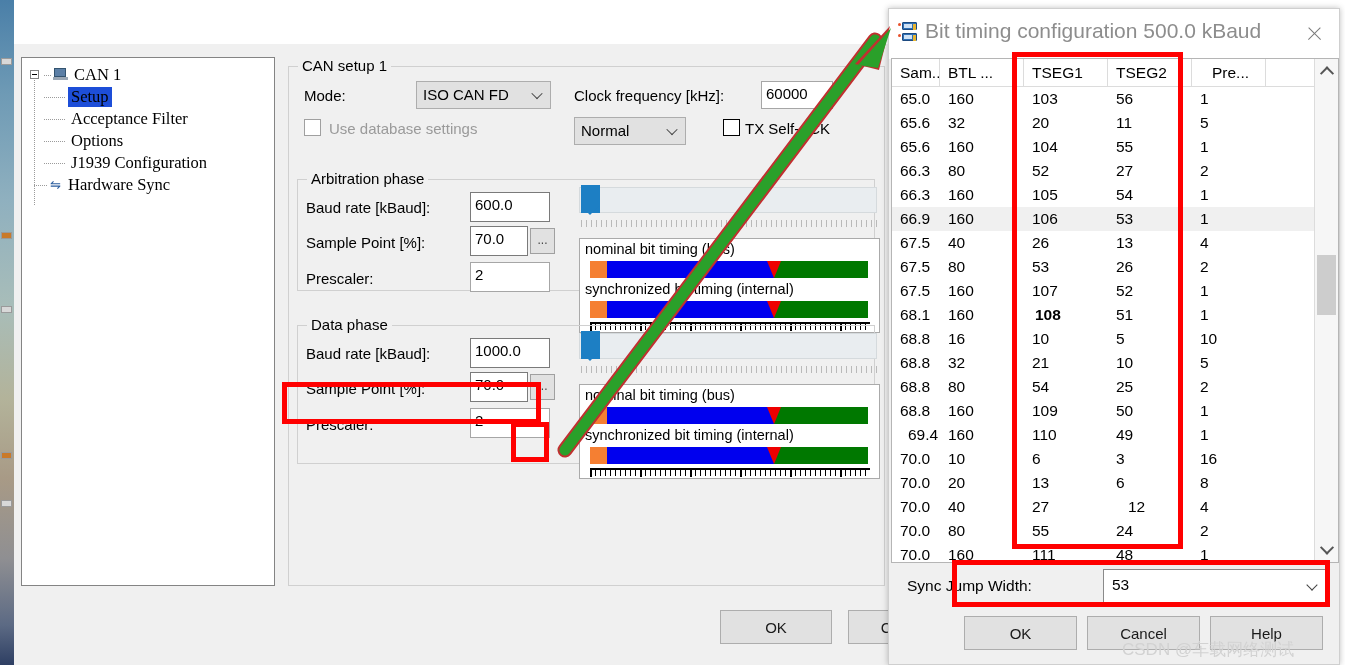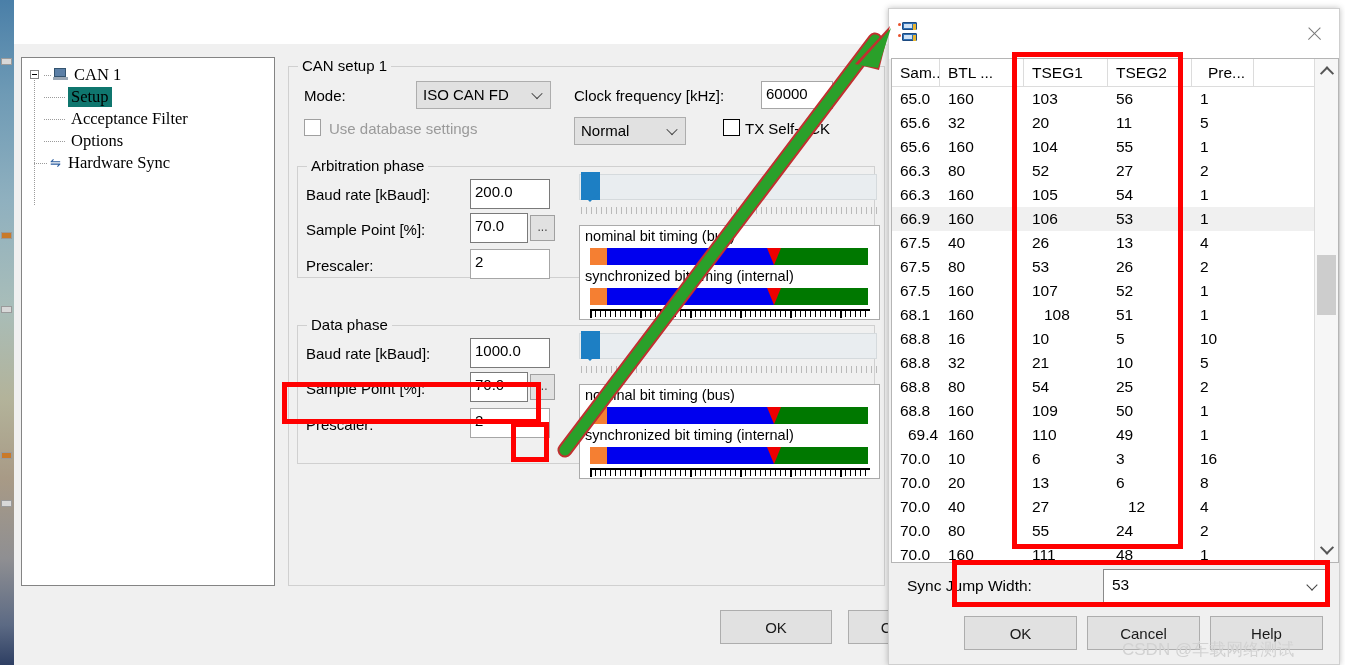--- a/index.html
+++ b/index.html
@@ -59,21 +59,21 @@
   #tree-panel {
     position:absolute; left:7px; top:13px; width:254px; height:529px;
     background:#ffffff; border:1px solid #848484;
   }
   .tree-row {
     position:relative; height:22px; padding-left:0;
     font-family:"Liberation Serif", serif;
     font-size:16.5px; color:#000; white-space:nowrap;
   }
   .tree-row .lbl { position:absolute; top:1px; }
-  .tree-row .lbl.sel { background:#0f766e; padding:0 3px; }
+  .tree-row .lbl.sel { background:#1d4ed8; padding:0 3px; }
   .expander {
     position:absolute; left:8px; top:6px; width:9px; height:9px;
     border:1px solid #808080; background:#fff;
   }
   .expander::before {
     content:""; position:absolute; left:1px; top:3px; width:5px; height:1px; background:#000;
   }
   .dotline-v {
     position:absolute; left:12px; width:1px;
     background-image:linear-gradient(to bottom,#9b9b9b 50%,transparent 50%);
@@ -94,21 +94,21 @@
   
   .groupbox {
     position:absolute; border:1px solid #d0d0d0;
   }
   .groupbox > .gb-title {
     position:absolute; top:-10px; left:9px; background:#f0f0f0;
     padding:0 4px; font-size:15px; color:#000; white-space:nowrap;
   }
 
   #can-setup-box { left:274px; top:22px; width:597px; height:520px; }
-  #arb-box { left:8px; top:99px; width:578px; height:112px; }
+  #arb-box { left:8px; top:112px; width:578px; height:112px; }
   #data-box { left:8px; top:258px; width:578px; height:139px; }
 
   .fld-label { position:absolute; font-size:15px; color:#000; white-space:nowrap; }
   .fld-label.disabled { color:#9a9a9a; }
 
   .textbox {
     position:absolute; background:#ffffff; border:1px solid #7a7a7a;
     font-size:15px; color:#000; padding:2px 4px; line-height:20px;
   }
   .textbox.grayborder { border:1px solid #a6a6a6; }
@@ -293,20 +293,24 @@
         <span class="dotline-h" style="left:22px;top:11px;width:22px;"></span>
         <span class="lbl" style="left:49px">Acceptance Filter</span>
       </div>
 
       <div class="tree-row">
         <span class="dotline-h" style="left:22px;top:11px;width:22px;"></span>
         <span class="lbl" style="left:49px">Options</span>
       </div>
 
 
+      <div class="tree-row">
+        <span class="dotline-h" style="left:22px;top:11px;width:22px;"></span>
+        <span class="lbl" style="left:49px">J1939 Configuration</span>
+      </div>
 
       <div class="tree-row">
         <span class="dotline-h" style="left:12px;top:11px;width:14px;"></span>
         <span class="sync-icon" style="left:28px;top:4px">⇋</span>
         <span class="lbl" style="left:46px">Hardware Sync</span>
       </div>
     </div>
 
     <div class="groupbox" id="can-setup-box">
       <div class="gb-title">CAN setup 1</div>
@@ -334,21 +338,21 @@
           </span>
       </div>
       <div class="checkbox-sq" style="left:434px;top:52px"></div>
       <div class="fld-label" style="left:456px;top:53px">TX Self-ACK</div>
 
       <div class="groupbox" id="arb-box">
         <div class="gb-title">Arbitration phase</div>
 
         <div class="fld-label" style="left:8px;top:19px">Baud rate [kBaud]:</div>
         <div class="textbox" style="left:172px;top:12px;width:80px;height:30px;">
-          <span>200.0</span>
+          <span>600.0</span>
         </div>
 
         <div class="fld-label" style="left:8px;top:54px">Sample Point [%]:</div>
         <div class="textbox" style="left:172px;top:46px;width:58px;height:30px;">
           <span>70.0</span>
         </div>
         <div class="ellipsis-btn" style="left:232px;top:48px;width:25px;height:26px;">
           <span>...</span>
         </div>
 
@@ -680,32 +684,33 @@
         <span class="dot" style="top:1px"></span>
         <span class="dot" style="top:12px"></span>
         <span class="dev d1">
             <span class="cap" style="top:1px"></span>
           </span>
         <span class="dev d2">
             <span class="cap" style="top:1px"></span>
           </span>
       </span>
     </div>
+    <div id="bt-title-text">Bit timing configuration 500.0 kBaud</div>
     <div id="bt-close">
       <span class="x"></span>
     </div>
   </div>
 
   <div id="bt-table-wrap">
     <div id="bt-table-head">
       <div class="th" style="left:0;width:48px;">Sam...</div>
       <div class="th" style="left:48px;width:84px;">BTL ...</div>
       <div class="th" style="left:132px;width:84px;">TSEG1</div>
       <div class="th" style="left:216px;width:84px;">TSEG2</div>
-      <div class="th" style="left:300px;width:62px;text-align:center;">Pre...</div>
+      <div class="th" style="left:312px;width:62px;">Pre...</div>
       <div class="th" style="left:362px;width:60px;border-right:none;"></div>
     </div>
 
     <div id="bt-rows">
         <div class="trow">
           <div class="td" style="left: 0px; width: 48px;">65.0</div>
           <div class="td" style="left: 48px; width: 84px;">160</div>
           <div class="td" style="left: 132px; width: 84px;">103</div>
           <div class="td" style="left: 216px; width: 84px;">56</div>
           <div class="td" style="left: 300px; width: 62px;">1</div>
@@ -762,21 +767,21 @@
         <div class="trow">
           <div class="td" style="left: 0px; width: 48px;">67.5</div>
           <div class="td" style="left: 48px; width: 84px;">160</div>
           <div class="td" style="left: 132px; width: 84px;">107</div>
           <div class="td" style="left: 216px; width: 84px;">52</div>
           <div class="td" style="left: 300px; width: 62px;">1</div>
         </div>
         <div class="trow">
           <div class="td" style="left: 0px; width: 48px;">68.1</div>
           <div class="td" style="left: 48px; width: 84px;">160</div>
-          <div class="td" style="left: 144px; width: 84px;">108</div>
+          <div class="td" style="left: 135px; width: 84px; font-weight: bold;">108</div>
           <div class="td" style="left: 216px; width: 84px;">51</div>
           <div class="td" style="left: 300px; width: 62px;">1</div>
         </div>
         <div class="trow">
           <div class="td" style="left: 0px; width: 48px;">68.8</div>
           <div class="td" style="left: 48px; width: 84px;">16</div>
           <div class="td" style="left: 132px; width: 84px;">10</div>
           <div class="td" style="left: 216px; width: 84px;">5</div>
           <div class="td" style="left: 300px; width: 62px;">10</div>
         </div>

